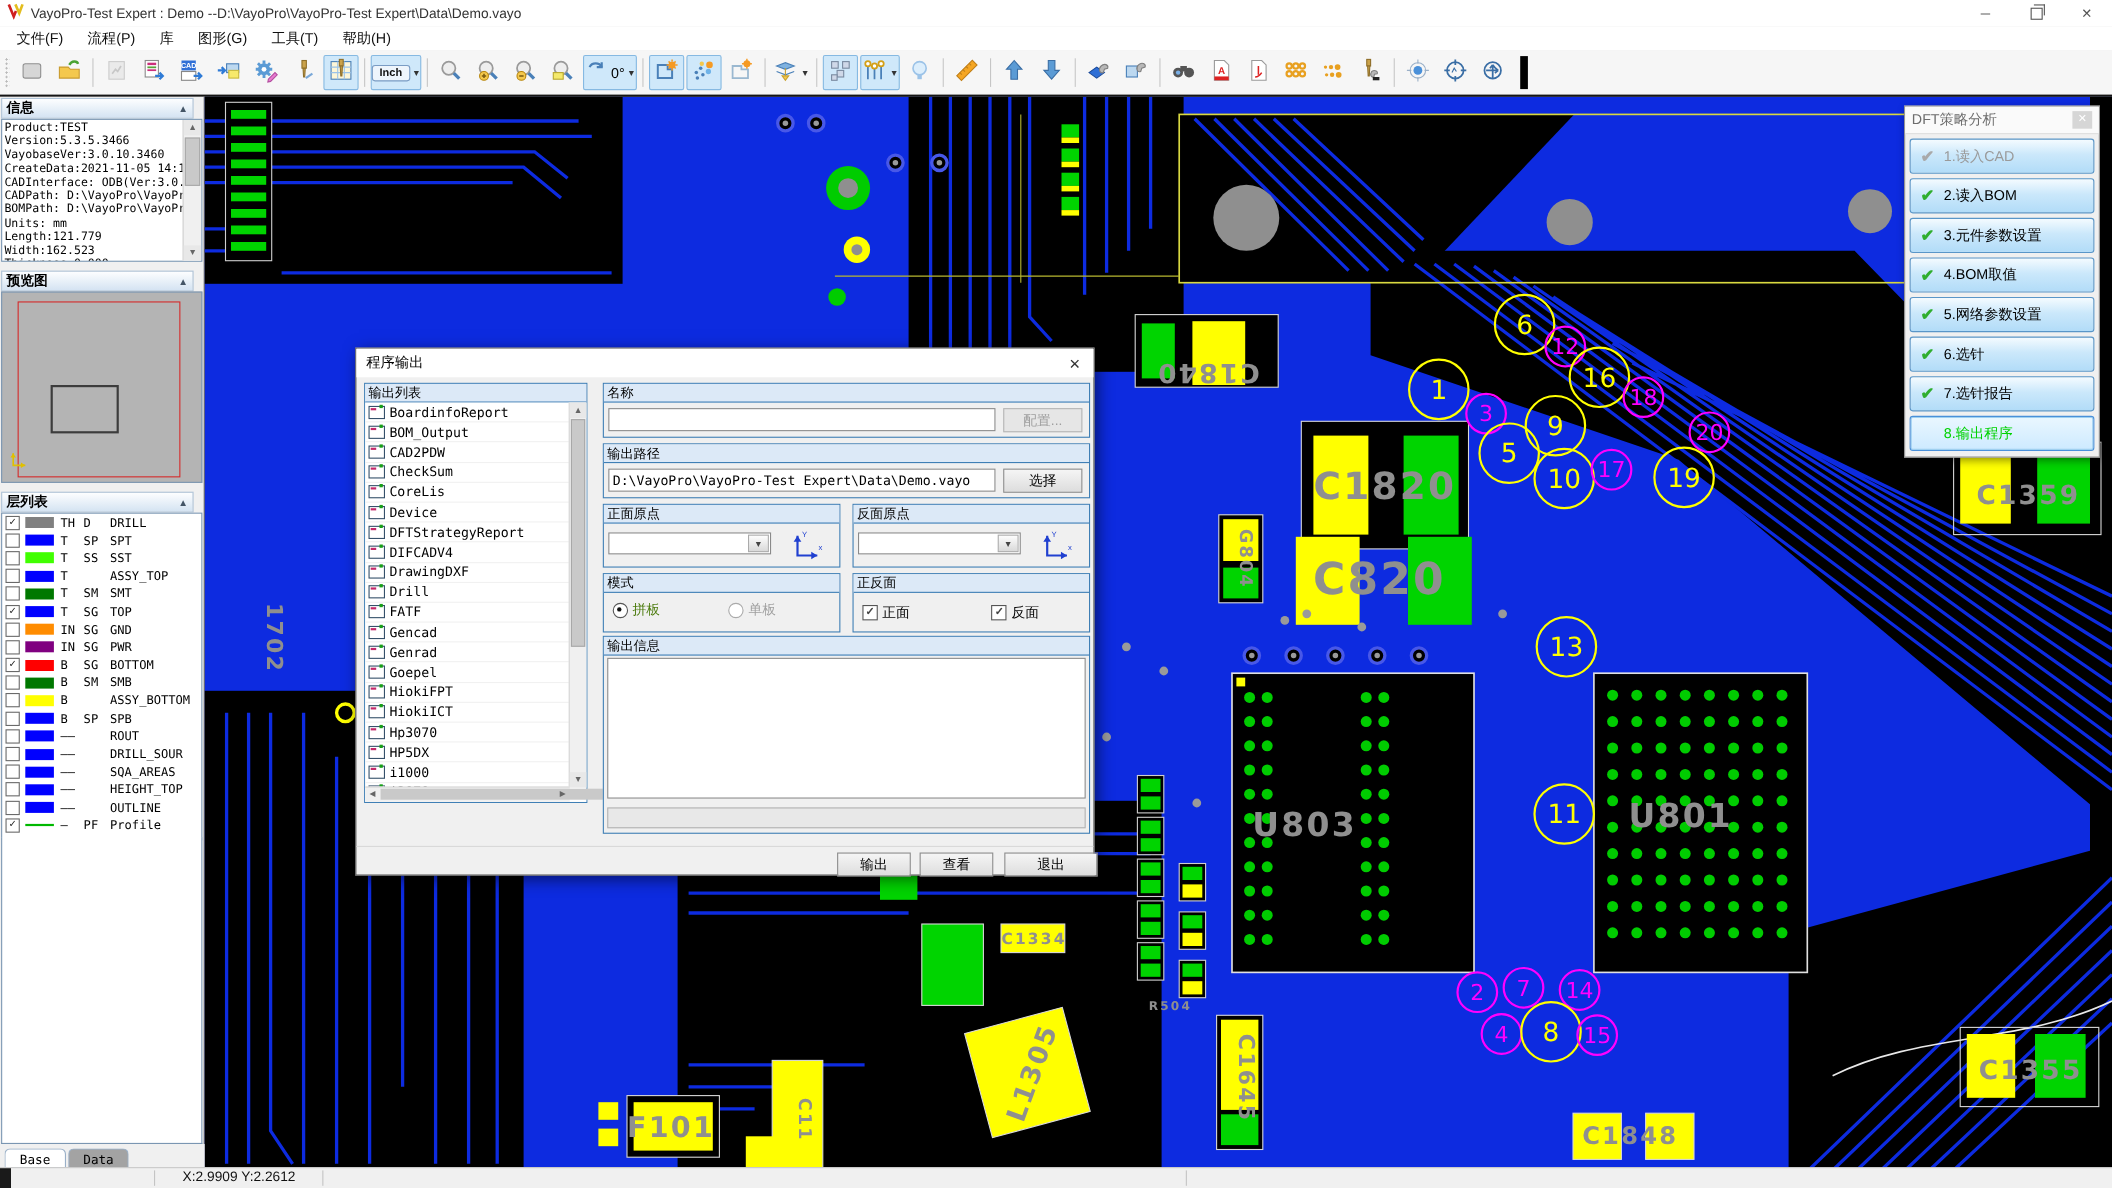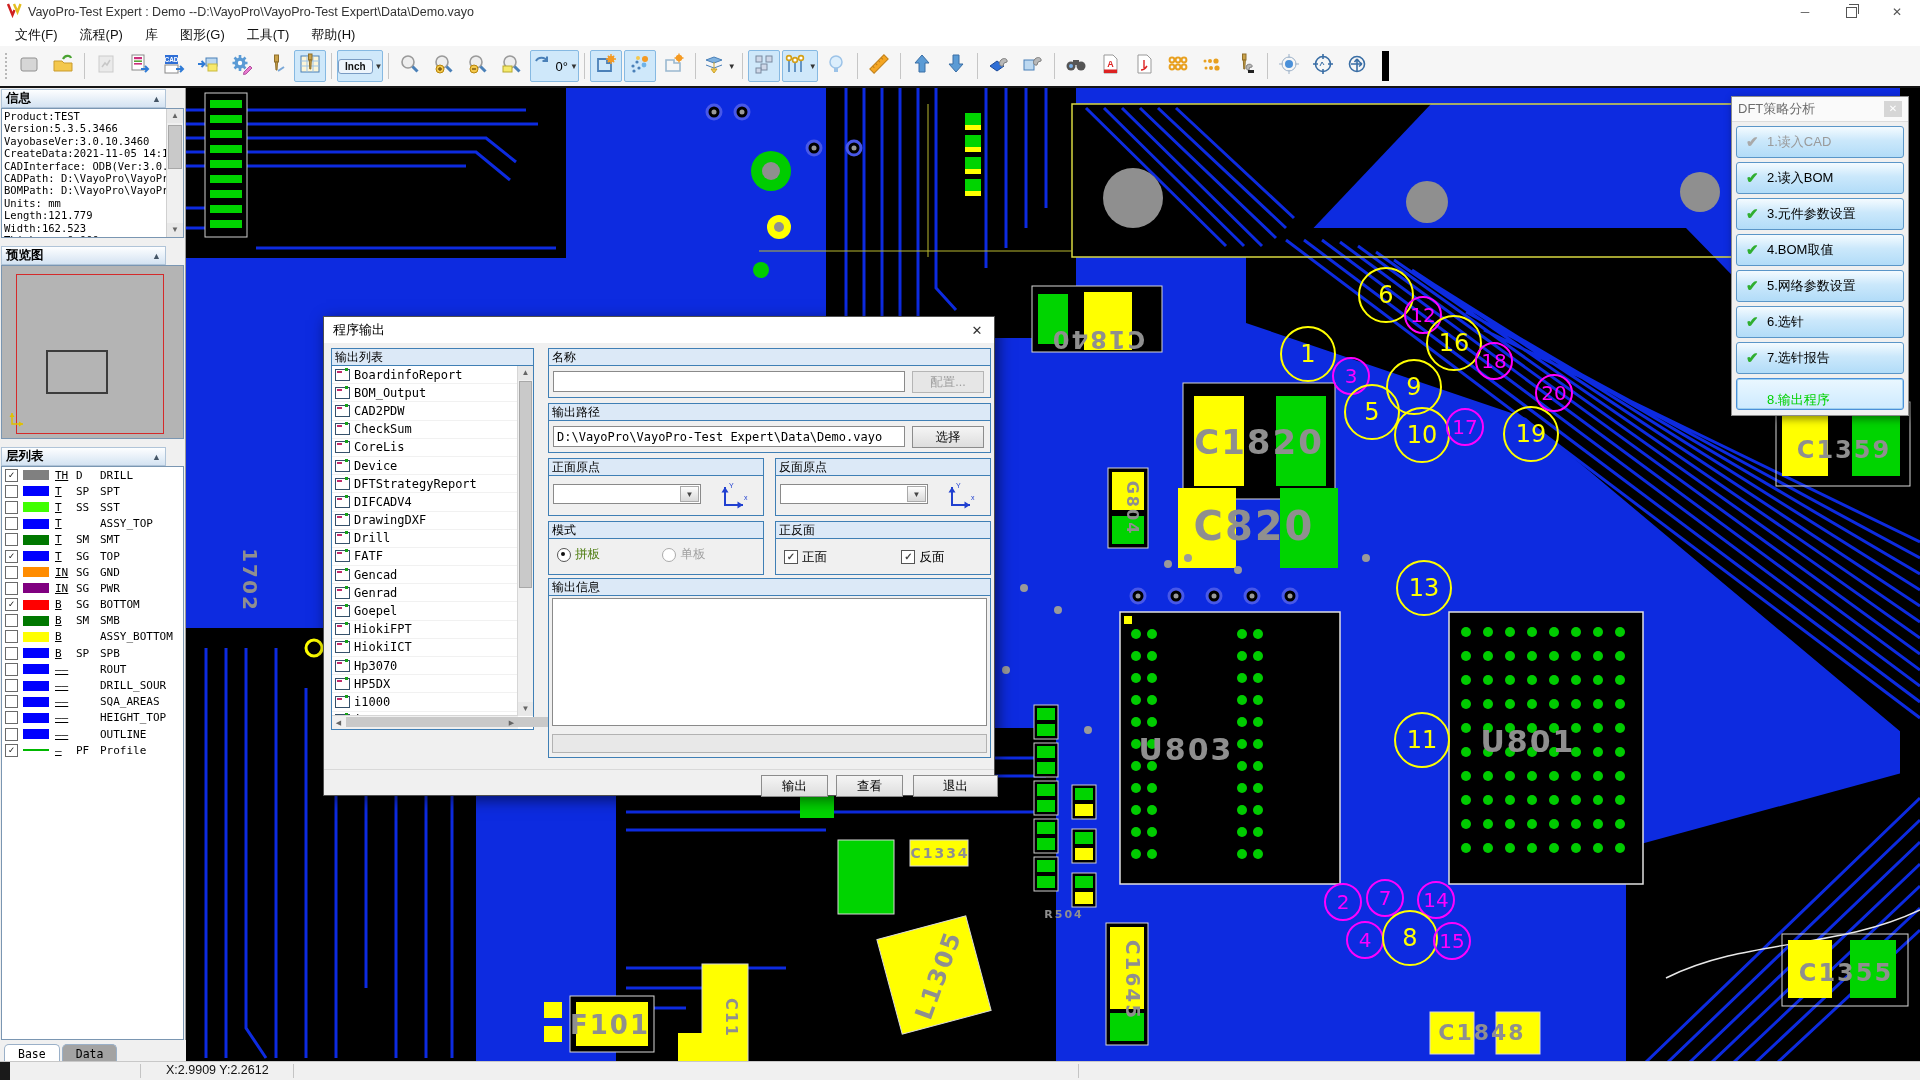--- a/index.html
+++ b/index.html
@@ -21,53 +21,53 @@
   .drag-handle{width:5px;height:28px;margin-right:3px;background-image:radial-gradient(#b8b8b8 1px,transparent 1px);background-size:4px 4px;}
   .tb-btn{height:30px;min-width:30px;display:flex;align-items:center;justify-content:center;border:1px solid transparent;border-radius:2px;margin:0 1px;}
   .tb-btn.sel{background:#cfe8fa;border-color:#86b9e2;}
   .tb-btn.dis{opacity:.45;}
   .tb-sep{width:1px;height:26px;background:#c6c6c6;margin:0 4px;}
   .tb-dd{font-size:8px;color:#333;margin-left:2px;}
   .tb-text{font-weight:bold;font-size:13px;color:#111;border:1px solid #7a9cc4;background:#eef5fc;border-radius:3px;padding:1px 6px;}
   .tb-cursor{width:7px;height:30px;background:#000;margin-left:8px;}
   
   .leftpanel{position:absolute;top:88px;left:0;width:186px;height:952px;background:#f0f0f0;border-right:1px solid #9a9a9a;box-sizing:border-box;}
-  .sec-h{height:19px;background:linear-gradient(#fdfeff,#d4e3f2);border:1px solid #b0c4d8;display:flex;align-items:center;font-size:12.5px;font-weight:bold;color:#000;padding:0 4px;box-sizing:border-box;margin:1px 19px 0 1px;}
+  .sec-h{height:19px;background:linear-gradient(#fdfeff,#d4e3f2);border:1px solid #b0c4d8;display:flex;align-items:center;font-size:12.5px;font-weight:bold;color:#000;padding:0 4px;box-sizing:border-box;margin:1px 9px 0 1px;}
   .sec-h .collapse{margin-left:auto;font-size:9px;color:#456;}
   .panel-box{background:#fff;border:1px solid #7a96b2;margin:0 1px;position:relative;overflow:hidden;box-sizing:border-box;}
   .info-box{height:130px;}
   .info-lines{font-family:"DejaVu Sans Mono",monospace;font-size:10.5px;line-height:12.4px;color:#000;padding:1px 2px;white-space:pre;}
   .vscroll{position:absolute;top:0;right:0;bottom:0;width:16px;background:#f0f0f0;border-left:1px solid #d0d0d0;}
   .vscroll .arr{position:absolute;left:0;width:100%;height:14px;text-align:center;font-size:8px;color:#666;line-height:14px;background:#e8e8e8;}
   .vscroll .arr.up{top:0;}  .vscroll .arr.dn{bottom:0;}
   .vscroll .thumb{position:absolute;left:1px;right:1px;background:#c9c9c9;border:1px solid #a8a8a8;}
   .preview-box{height:174px;background:#b4b4b4;}
   .pv-red{position:absolute;left:14px;top:8px;width:146px;height:158px;border:1px solid #d42a2a;}
   .pv-inner{position:absolute;left:44px;top:84px;width:58px;height:40px;border:2px solid #3c3c3c;}
   .pv-axis{position:absolute;left:6px;bottom:6px;}
   .layers-box{height:298px;}
   .layer-row{display:flex;align-items:center;height:16.2px;font-family:"DejaVu Sans Mono",monospace;font-size:11px;color:#000;padding-left:3px;}
   .lcheck{width:11px;height:11px;border:1px solid #6a6a6a;background:#fff;font-size:10px;line-height:10px;text-align:center;font-weight:bold;color:#1a1a1a;flex:none;}
   .swatch{width:26px;height:10px;margin:0 6px 0 5px;flex:none;position:relative;}
   .swatch .inline-line{position:absolute;left:0;right:0;top:4px;height:2px;}
-  .lc1{width:21px;flex:none;text-decoration:underline;}  .lc2{width:24px;flex:none;}
+  .lc1{width:21px;flex:none;}  .lc2{width:24px;flex:none;}
   .white-fill{background:#fff;position:absolute;left:1px;right:1px;bottom:0;top:673px;border:1px solid #7a96b2;border-top:none;}
   
   .canvas-wrap{position:absolute;left:186px;top:88px;width:1734px;height:974px;background:#000;}
   
   .dft{position:absolute;left:1731px;top:96px;width:178px;background:#f0f0f0;border:1px solid #8c8c8c;box-shadow:2px 3px 8px rgba(0,0,0,.45);box-sizing:border-box;}
   .dft-h{height:24px;background:#fafafa;display:flex;align-items:center;padding:0 6px;font-size:13px;color:#6d6d6d;border-bottom:1px solid #ddd;}
   .dft-close{margin-left:auto;width:18px;height:16px;background:#d6d6d6;color:#fff;font-size:10px;text-align:center;line-height:16px;}
   .dft-steps{padding:4px 4px 5px 4px;}
   .dft-btn{height:30px;margin-bottom:4px;border:1px solid #5a96c8;border-radius:3px;background:linear-gradient(#f4fbff,#cbe8fb 45%,#b2dcf8);display:flex;align-items:center;padding-left:9px;font-size:13px;color:#000;}
   .dft-btn:last-child{margin-bottom:0;}
   .dft-btn .chk{width:21px;font-size:15px;font-weight:bold;flex:none;}
   .chk.green{color:#2fae2f;} .chk.gray{color:#a9a9a9;}
   .dft-btn.step-done1{color:#9a9a9a;}
-  .dft-btn.active{background:linear-gradient(#eaf7ff,#cdeaff);color:#00d200;border-color:#4a90d9;box-shadow:inset 0 0 0 1px #9fd0f0;align-items:flex-end;}
+  .dft-btn.active{background:linear-gradient(#eaf7ff,#cdeaff);color:#00d200;border-color:#4a90d9;box-shadow:inset 0 0 0 1px #9fd0f0;}
   
   .dialog{position:absolute;left:323px;top:316px;width:672px;height:480px;background:#f0f0f0;border:1px solid #4f4f4f;box-shadow:3px 4px 14px rgba(0,0,0,.55);box-sizing:border-box;}
   .dlg-title{height:26px;background:#fff;display:flex;align-items:center;padding-left:9px;font-size:13px;color:#000;}
   .dlg-close{margin-left:auto;width:34px;text-align:center;font-size:13px;color:#333;}
   .grp{position:absolute;border:1px solid #3f7fb5;background:#f0f0f0;box-sizing:border-box;}
   .grp-h{height:16px;background:#dce9f7;border-bottom:1px solid #3f7fb5;font-size:12px;color:#000;display:flex;align-items:center;padding:0 3px;}
   .listwrap{position:absolute;top:17px;left:0;right:0;bottom:0;background:#fff;}
   .list-items{position:absolute;top:0;left:0;right:15px;bottom:13px;overflow:hidden;}
   .li-row{height:17.2px;display:flex;align-items:center;font-family:"DejaVu Sans Mono",monospace;font-size:12px;color:#000;padding-left:3px;border-bottom:1px solid #f1f1f1;}
   .file-icon{width:13px;height:10px;border:1px solid #35506a;background:#fff;margin-right:4px;flex:none;position:relative;}

